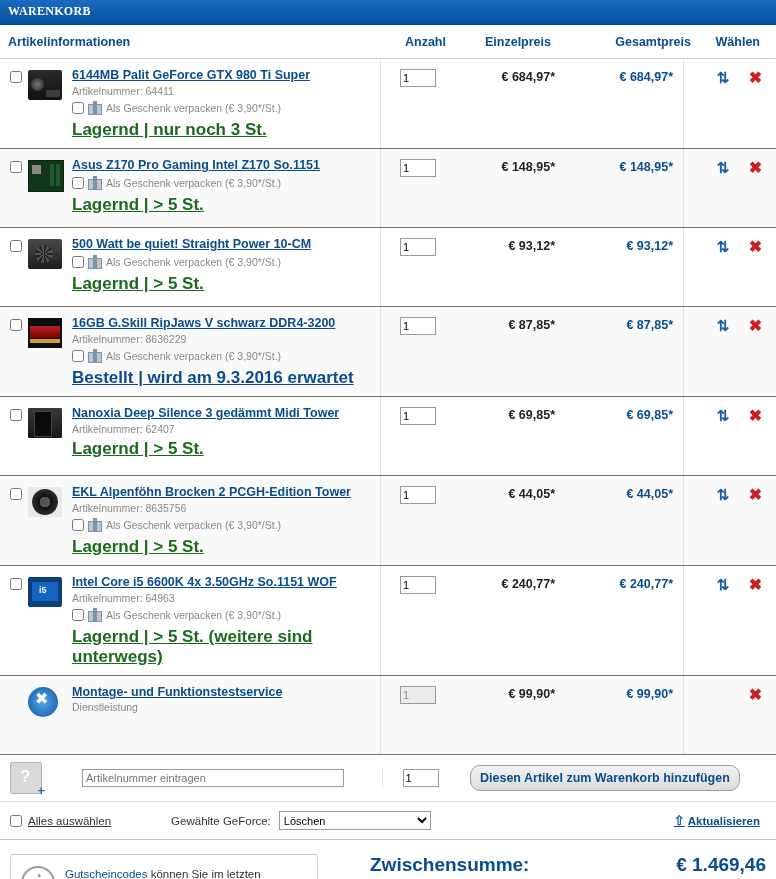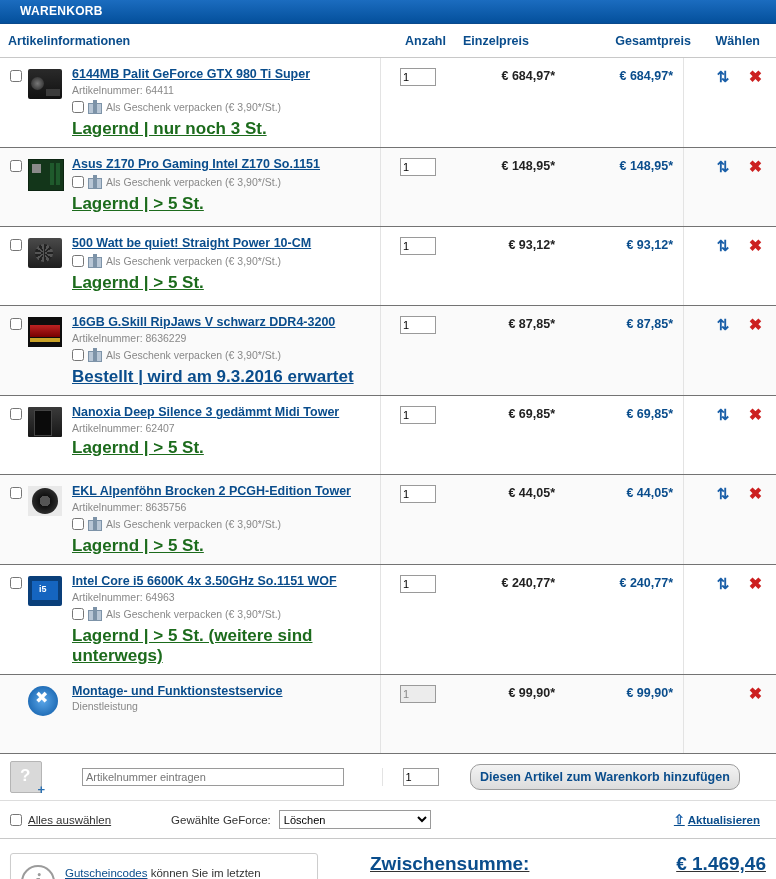--- a/index.html
+++ b/index.html
@@ -13,38 +13,39 @@
   }
   #app{width:776px;position:relative;}
 
   
   .titlebar{
     background:#0a57a4;
     background:linear-gradient(#1b6cbf,#04509c);
     color:#fff;
     font-weight:bold;
     font-size:12px;
-    padding:4px 8px 5px 20px;
+    padding:4px 8px 5px 8px;
     letter-spacing:.3px;
     border-bottom:1px solid #0a4a8c;
+    font-family:Liberation Serif, serif;
   }
 
   
   .colhead{
     display:flex;
     align-items:center;
     font-weight:bold;
     color:#0a4d8c;
     font-size:12.5px;
     padding:10px 0 9px 0;
     border-bottom:1px solid #c8c8c8;
   }
   .c-info{flex:0 0 380px;padding-left:8px;}
   .c-qty{flex:0 0 75px;text-align:center;}
-  .c-unit{flex:0 0 110px;text-align:left;}
+  .c-unit{flex:0 0 110px;text-align:center;}
   .c-total{flex:0 0 118px;text-align:right;}
   .c-sel{flex:1 1 auto;text-align:right;padding-right:16px;}
 
   
   .row{
     display:flex;
     border-bottom:1px solid #737373;
     min-height:78px;
   }
   .row:nth-child(even){background:#fafafa;}
@@ -175,21 +176,21 @@
   }
   .info-i{
     flex:0 0 30px;height:30px;border-radius:50%;
     border:2px solid #9b9b9b;color:#9b9b9b;
     font-family:"Liberation Serif",serif;font-style:italic;font-weight:bold;
     font-size:20px;text-align:center;line-height:29px;
   }
   .coupon-txt{font-size:11.5px;color:#333;line-height:1.45;}
   .coupon-txt a{color:#0a4d8c;text-decoration:underline;}
   .sums{flex:1 1 auto;padding-left:52px;}
-  .sum-main{display:flex;align-items:flex-start;text-decoration:underline;}
+  .sum-main{display:flex;align-items:flex-start;}
   .sum-label{color:#0a4d8c;font-weight:bold;font-size:19px;}
   .sum-value{margin-left:auto;color:#0a4d8c;font-weight:bold;font-size:19px;}
   .sum-sub{display:flex;font-size:11.5px;color:#333;margin-top:5px;}
   .sum-sub .v{margin-left:auto;}
   .sum-ship a{color:#0a4d8c;text-decoration:underline;}
 </style>
 </head>
 <body>
 
 <div id="app">

